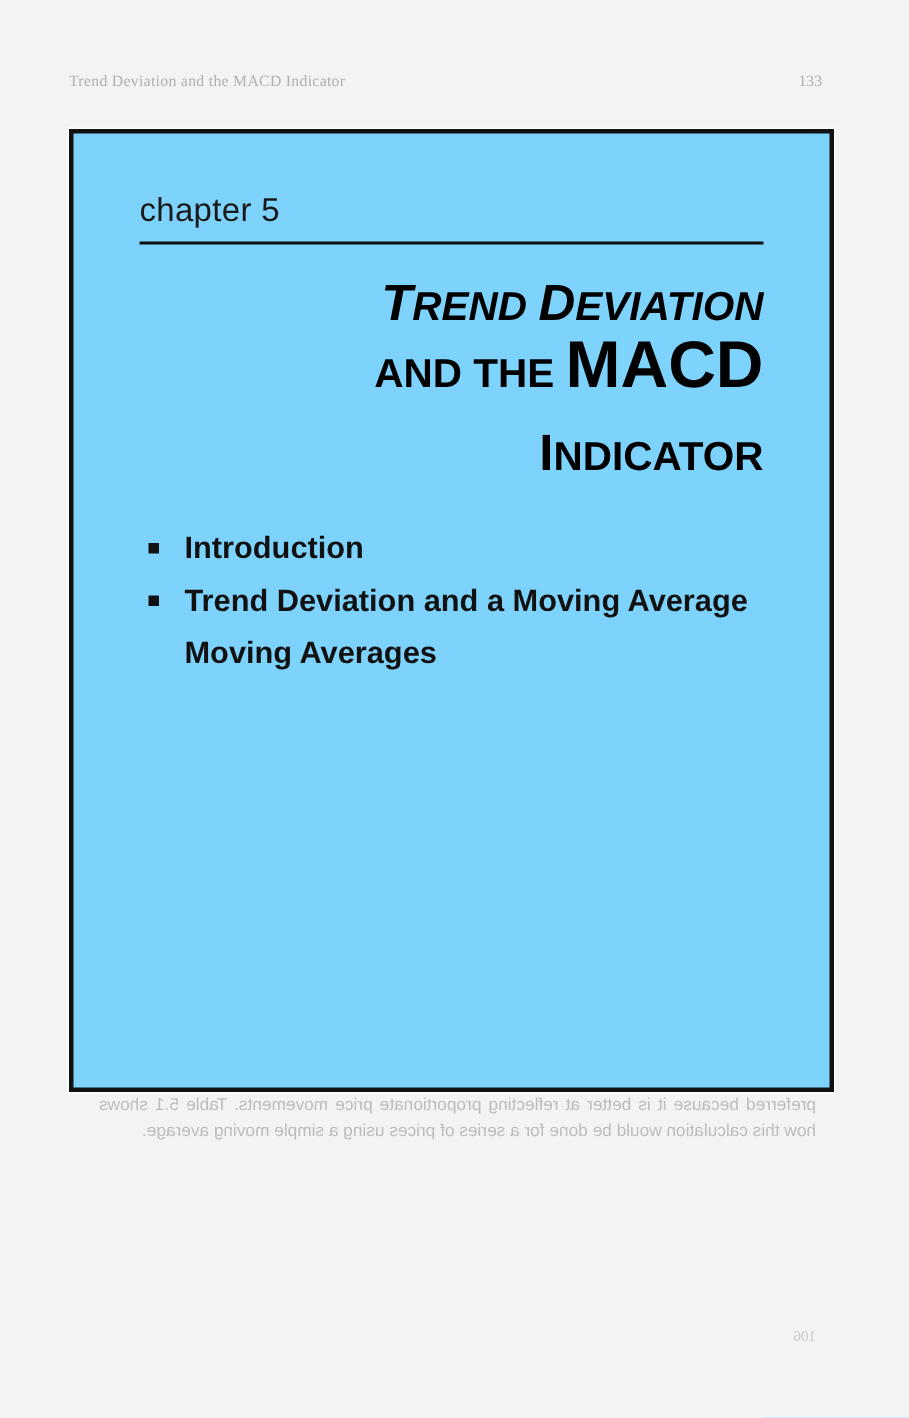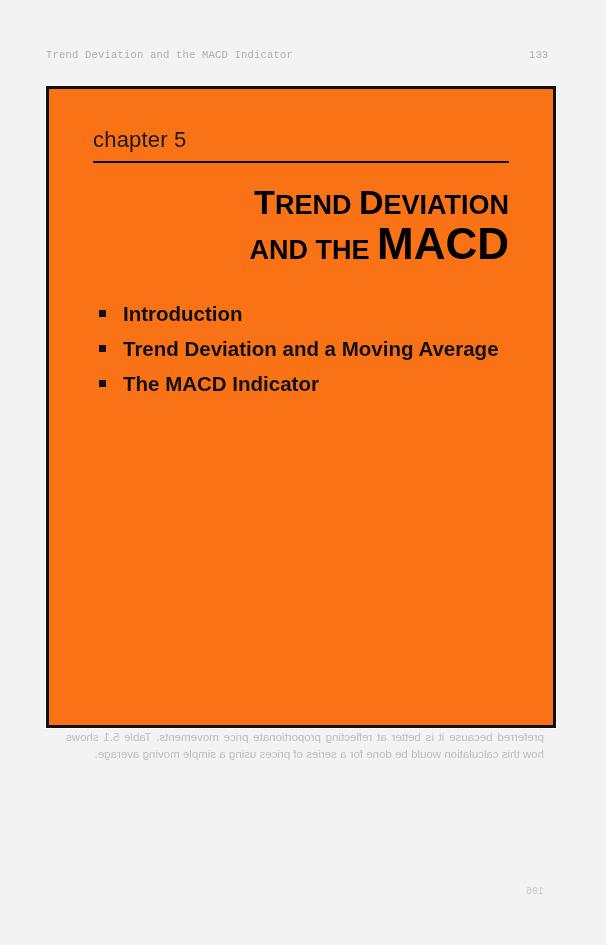--- a/index.html
+++ b/index.html
@@ -18,21 +18,21 @@
   
   .page-bg {
     position: absolute;
     inset: 0;
     background: #f3f3f3;
     overflow: hidden;
   }
   .bleed {
     position: absolute;
     color: #b9b9b9;
-    font-family: Liberation Mono, monospace;
+    font-family: Liberation Serif, serif;
     transform: scaleX(-1);
     white-space: nowrap;
     user-select: none;
   }
   .bleed-block {
     position: absolute;
     color: #bdbdbd;
     transform: scaleX(-1);
     font-size: 11.5px;
     line-height: 16.4px;
@@ -110,21 +110,21 @@
     opacity: .55;
   }
 
   
   .paper {
     position: absolute;
     top: 86px;
     left: 46px;
     width: 510px;
     height: 642px;
-    background: #f97316;
+    background: #7dd3fc;
     border: 3px solid #111111;
     box-sizing: border-box;
     box-shadow: 0 0 0 1px #ffffff;
   }
   .paper-inner {
     position: absolute;
     inset: 0;
     padding: 38px 44px 0 44px;
     box-sizing: border-box;
   }
@@ -150,21 +150,21 @@
     line-height: 1.02;
     margin: 0 0 34px 0;
   }
   .title-line {
     display: block;
     white-space: nowrap;
   }
   .title-line .cap { font-size: 34px; }
   .title-line .sc  { font-size: 27px; }
   .title-line .big { font-size: 44px; }
-  .tl-1 { margin-bottom: 2px; }
+  .tl-1 { margin-bottom: 2px; font-style: italic; }
   .tl-2 { margin-bottom: 18px; }
 
   .toc {
     margin: 0;
     padding: 0 0 0 4px;
     list-style: none;
   }
   .toc li {
     font-size: 20.5px;
     font-weight: bold;
@@ -238,28 +238,31 @@
     <div class="chapter-label">chapter 5</div>
     <div class="rule"></div>
 
     <div class="chapter-title">
       <span class="title-line tl-1">
         <span class="cap">T</span><span class="sc">REND</span><span class="sc">&nbsp;</span><span class="cap">D</span><span class="sc">EVIATION</span>
       </span>
       <span class="title-line tl-2">
         <span class="sc">AND THE</span><span class="sc">&nbsp;</span><span class="big">MACD</span>
       </span>
+      <span class="title-line tl-3">
+        <span class="cap">I</span><span class="sc">NDICATOR</span>
+      </span>
     </div>
 
     <ul class="toc">
       <li class="bulleted">
         <span>Introduction</span>
       </li>
       <li class="bulleted">
         <span>Trend Deviation and a Moving Average</span>
       </li>
-      <li class="bulleted">
-        <span>The MACD Indicator</span>
+      <li class="sub">
+        <span>Moving Averages</span>
       </li>
     </ul>
 
   </div>
 </div>
 
 </body></html>

